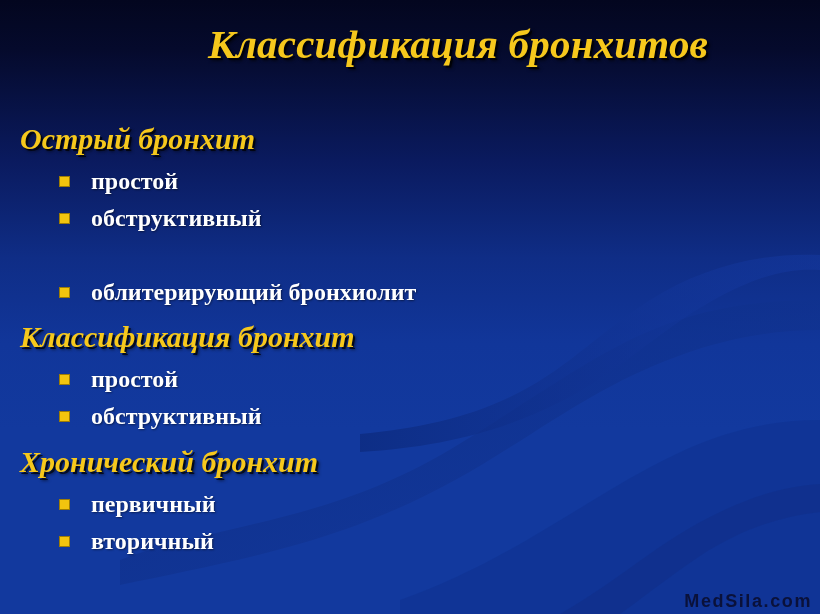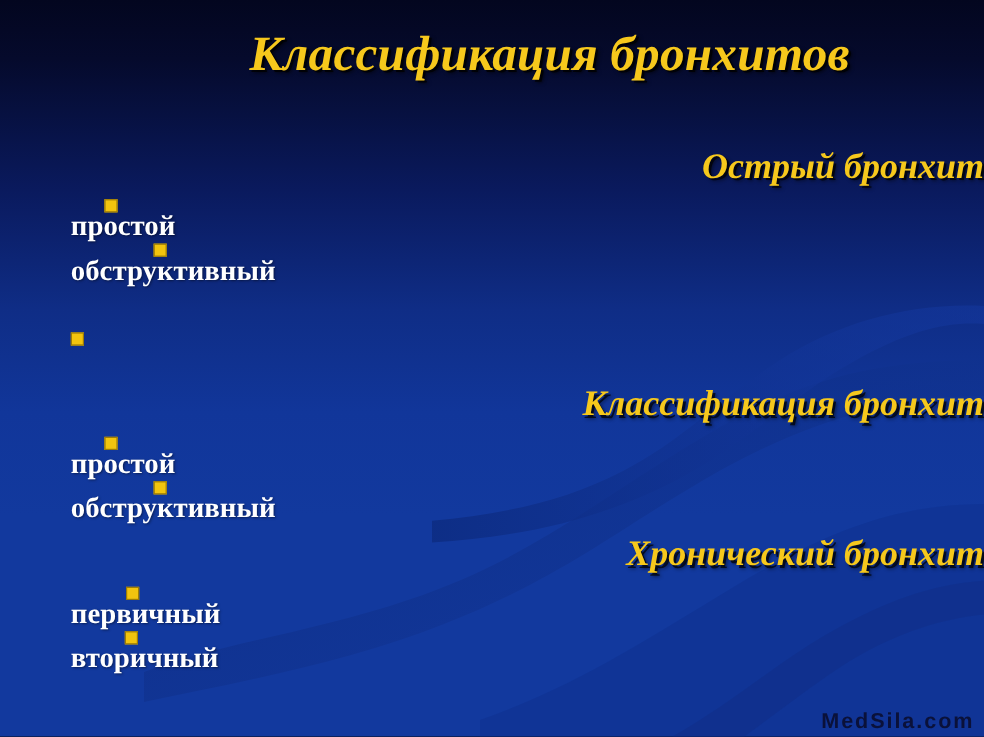--- a/index.html
+++ b/index.html
@@ -51,40 +51,39 @@
         3px 3px 3px rgba(0,0,0,0.55);
     white-space: nowrap;
     margin-left: 48px;
   }
 
   
   .section-heading {
     position: absolute;
     left: 20px;
     width: 800px;
-    text-align: right;
+    text-align: left;
     font-size: 30px;
     font-weight: bold;
     font-style: italic;
     color: #f6c81c;
     white-space: nowrap;
     text-shadow:
         2px 2px 0 rgba(0,0,0,0.70),
         3px 3px 3px rgba(0,0,0,0.45);
   }
 
   
   .bullet-row {
     position: absolute;
     left: 59px;
     display: flex;
     align-items: center;
     height: 30px;
     white-space: nowrap;
-    flex-direction: column;
   }
   .bullet-square {
     width: 11px;
     height: 11px;
     background: #f2c40e;
     border: 1px solid #9d7c05;
     box-sizing: border-box;
     flex: 0 0 auto;
     margin-right: 21px;
   }
@@ -149,20 +148,21 @@
   </div>
 
   <div class="bullet-row" style="top:203px;">
     <span class="bullet-square"></span>
     <span class="bullet-label">обструктивный</span>
   </div>
 
 
   <div class="bullet-row" style="top:277px;">
     <span class="bullet-square"></span>
+    <span class="bullet-label">облитерирующий бронхиолит</span>
   </div>
 
   <div class="section-heading" style="top:320px;">Классификация бронхит</div>
 
   <div class="bullet-row" style="top:364px;">
     <span class="bullet-square"></span>
     <span class="bullet-label">простой</span>
   </div>
 
   <div class="bullet-row" style="top:401px;">

